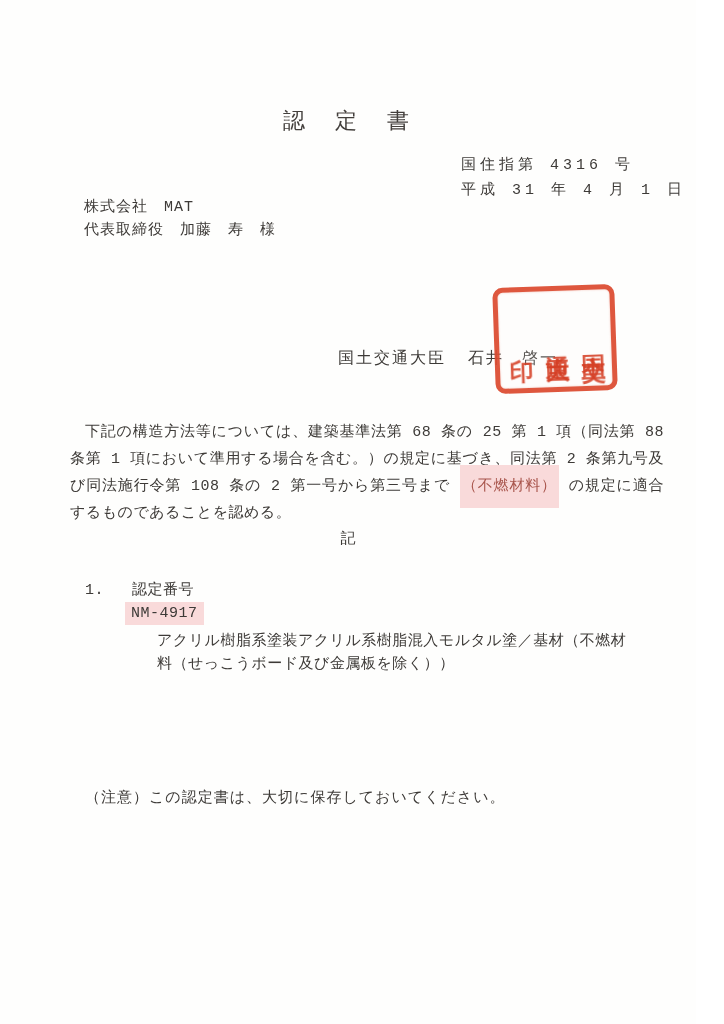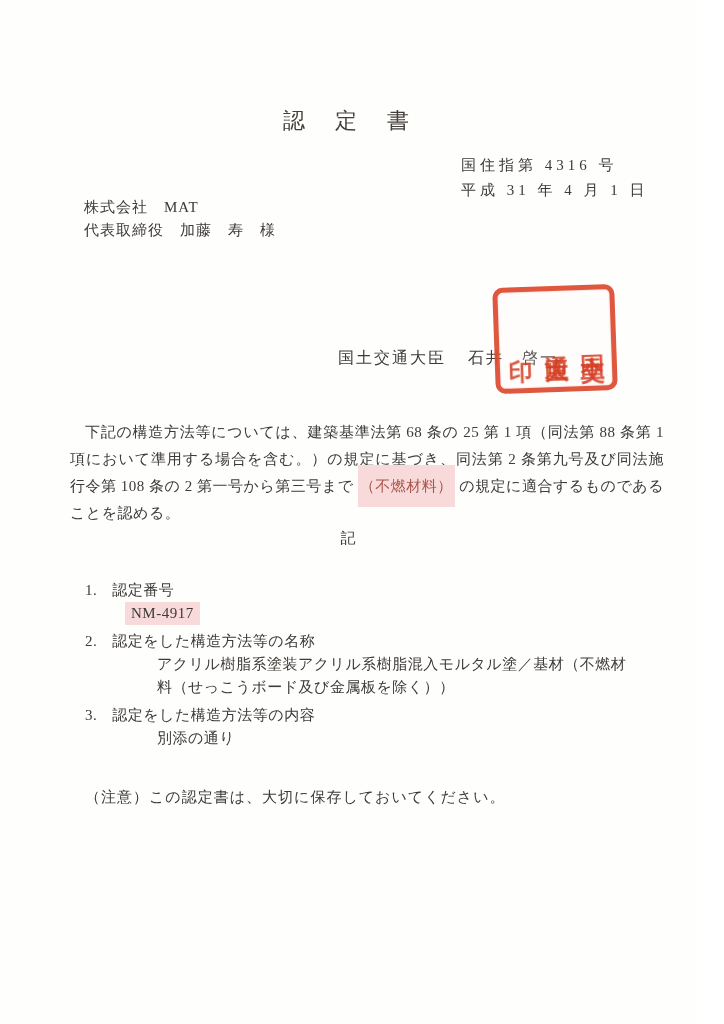--- a/index.html
+++ b/index.html
@@ -5,21 +5,21 @@
   html, body {
     margin: 0;
     padding: 0;
     background: #ffffff;
   }
   .page {
     position: relative;
     width: 696px;
     height: 1024px;
     background: #fefefdff;
-    font-family: Liberation Serif, serif;
+    font-family: Liberation Mono, monospace;
     color: #3d3a37;
     overflow: hidden;
   }
   
   .cert-title {
     position: absolute;
     top: 106px;
     left: 0;
     width: 100%;
     text-align: center;
@@ -118,21 +118,21 @@
   .items {
     position: absolute;
     top: 579px;
     left: 85px;
     width: 580px;
     font-size: 15px;
     line-height: 23px;
     letter-spacing: 0.5px;
   }
   .item { margin-bottom: 5px; }
-  .item-head span + span { margin-left: 15px; }
+  .item-head span + span { margin-left: 28px; }
   .item-value { margin-left: 72px; width: 482px; }
   .item-value-sm { margin-left: 40px; }
   .hl-inline {
     display: inline-block;
     background: #f9dada;
     padding: 0 6px;
     text-align: right;
   }
   
   .note {
@@ -181,30 +181,21 @@
     <div class="item">
       <div class="item-head">
         <span>1.</span><span>認定番号</span>
       </div>
       <div class="item-value-sm">
         <span class="hl-inline">NM-4917</span>
       </div>
     </div>
 
     <div class="item">
-      <div class="item-head">
-        <span>2.</span><span>認定をした構造方法等の名称</span>
-      </div>
       <div class="item-value">アクリル樹脂系塗装アクリル系樹脂混入モルタル塗／基材（不燃材料（せっこうボード及び金属板を除く））</div>
     </div>
 
-    <div class="item">
-      <div class="item-head">
-        <span>3.</span><span>認定をした構造方法等の内容</span>
-      </div>
-      <div class="item-value">別添の通り</div>
-    </div>
 
   </div>
 
   <div class="note">（注意）この認定書は、大切に保存しておいてください。</div>
 
 </div>
 
 </body></html>

